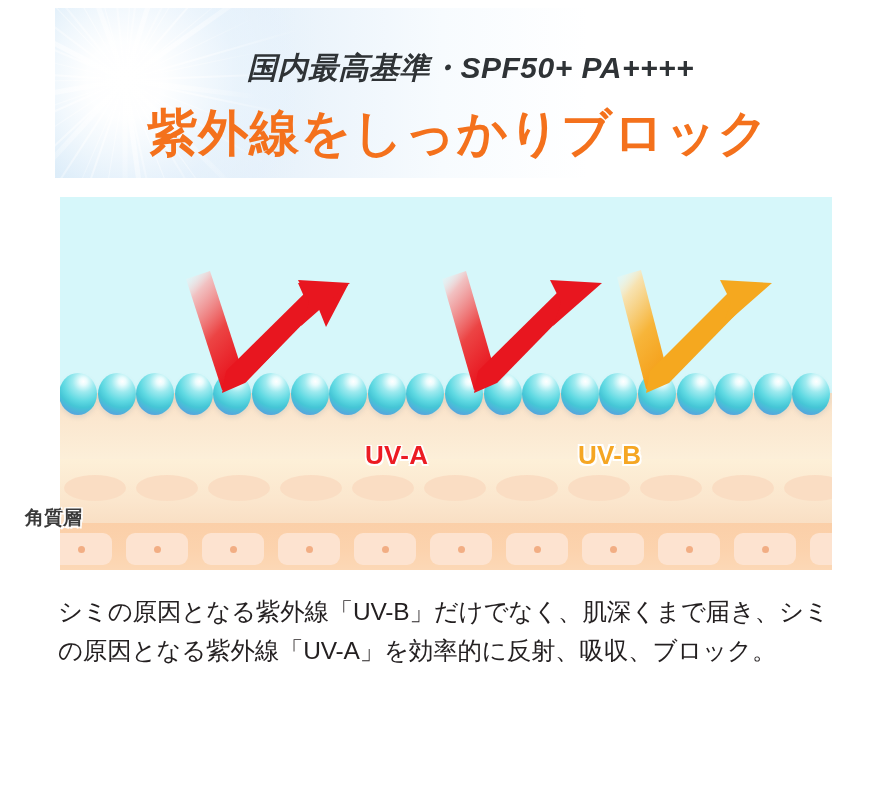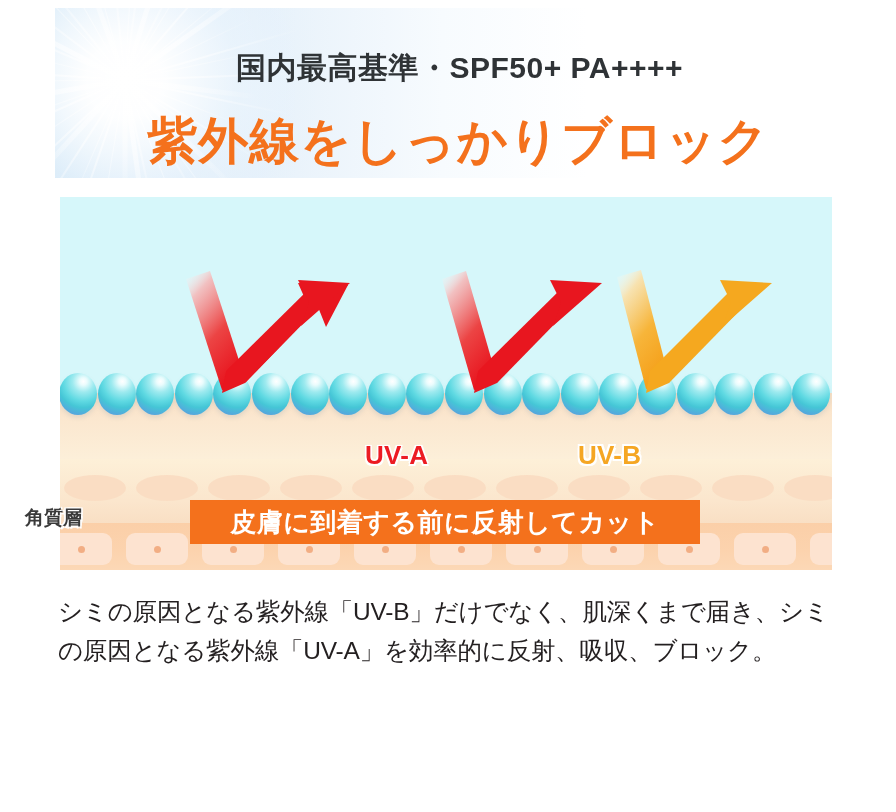--- a/index.html
+++ b/index.html
@@ -43,28 +43,29 @@
     transform-origin:50% 0%;
     background:linear-gradient(to bottom,
         rgba(255,255,255,.95) 0%,
         rgba(255,255,255,.55) 35%,
         rgba(255,255,255,0) 100%);
   }
   .ray.w{width:5px;}
   .ray.t{width:1px;}
 
   .hero-sub{
-    position:absolute;left:1px;top:40px;width:807px;
+    position:absolute;left:12px;top:40px;width:807px;
     text-align:center;
     font-size:30px;font-weight:bold;color:#2f3336;
     letter-spacing:.5px;
     white-space:nowrap;
+    font-style:italic;
   }
   .hero-title{
-    position:absolute;left:0;top:100px;width:807px;
+    position:absolute;left:0;top:92px;width:807px;
     text-align:center;
     font-size:50px;font-weight:bold;color:#f4711c;
     letter-spacing:1px;
     white-space:nowrap;
   }
 
   
   .diagram{
     position:absolute;left:60px;top:197px;width:772px;height:373px;
     overflow:hidden;background:#d6f7fa;
@@ -320,19 +321,18 @@
       <polygon points="557,80 581,73 610,185 586,192" fill="url(#fadeOrange)"></polygon>
       <polygon points="586,196 609,186 690,103 674,90 590,174" fill="#f5a81f"></polygon>
       <polygon points="712,86 660,83 671,105 663,129" fill="#f5a81f"></polygon>
     </svg>
 
     <div class="uv-label uv-a">UV-A</div>
     <div class="uv-label uv-b">UV-B</div>
   </div>
 
   <div class="horny-label">角質層</div>
-  <div class="cut-banner">皮膚に到着する前に反射してカット</div>
 
   <div class="copy">
     <p>シミの原因となる紫外線「UV-B」だけでなく、肌深くまで届き、シミの原因となる紫外線「UV-A」を効率的に反射、吸収、ブロック。</p>
   </div>
 
 </div>
 
 </body></html>

